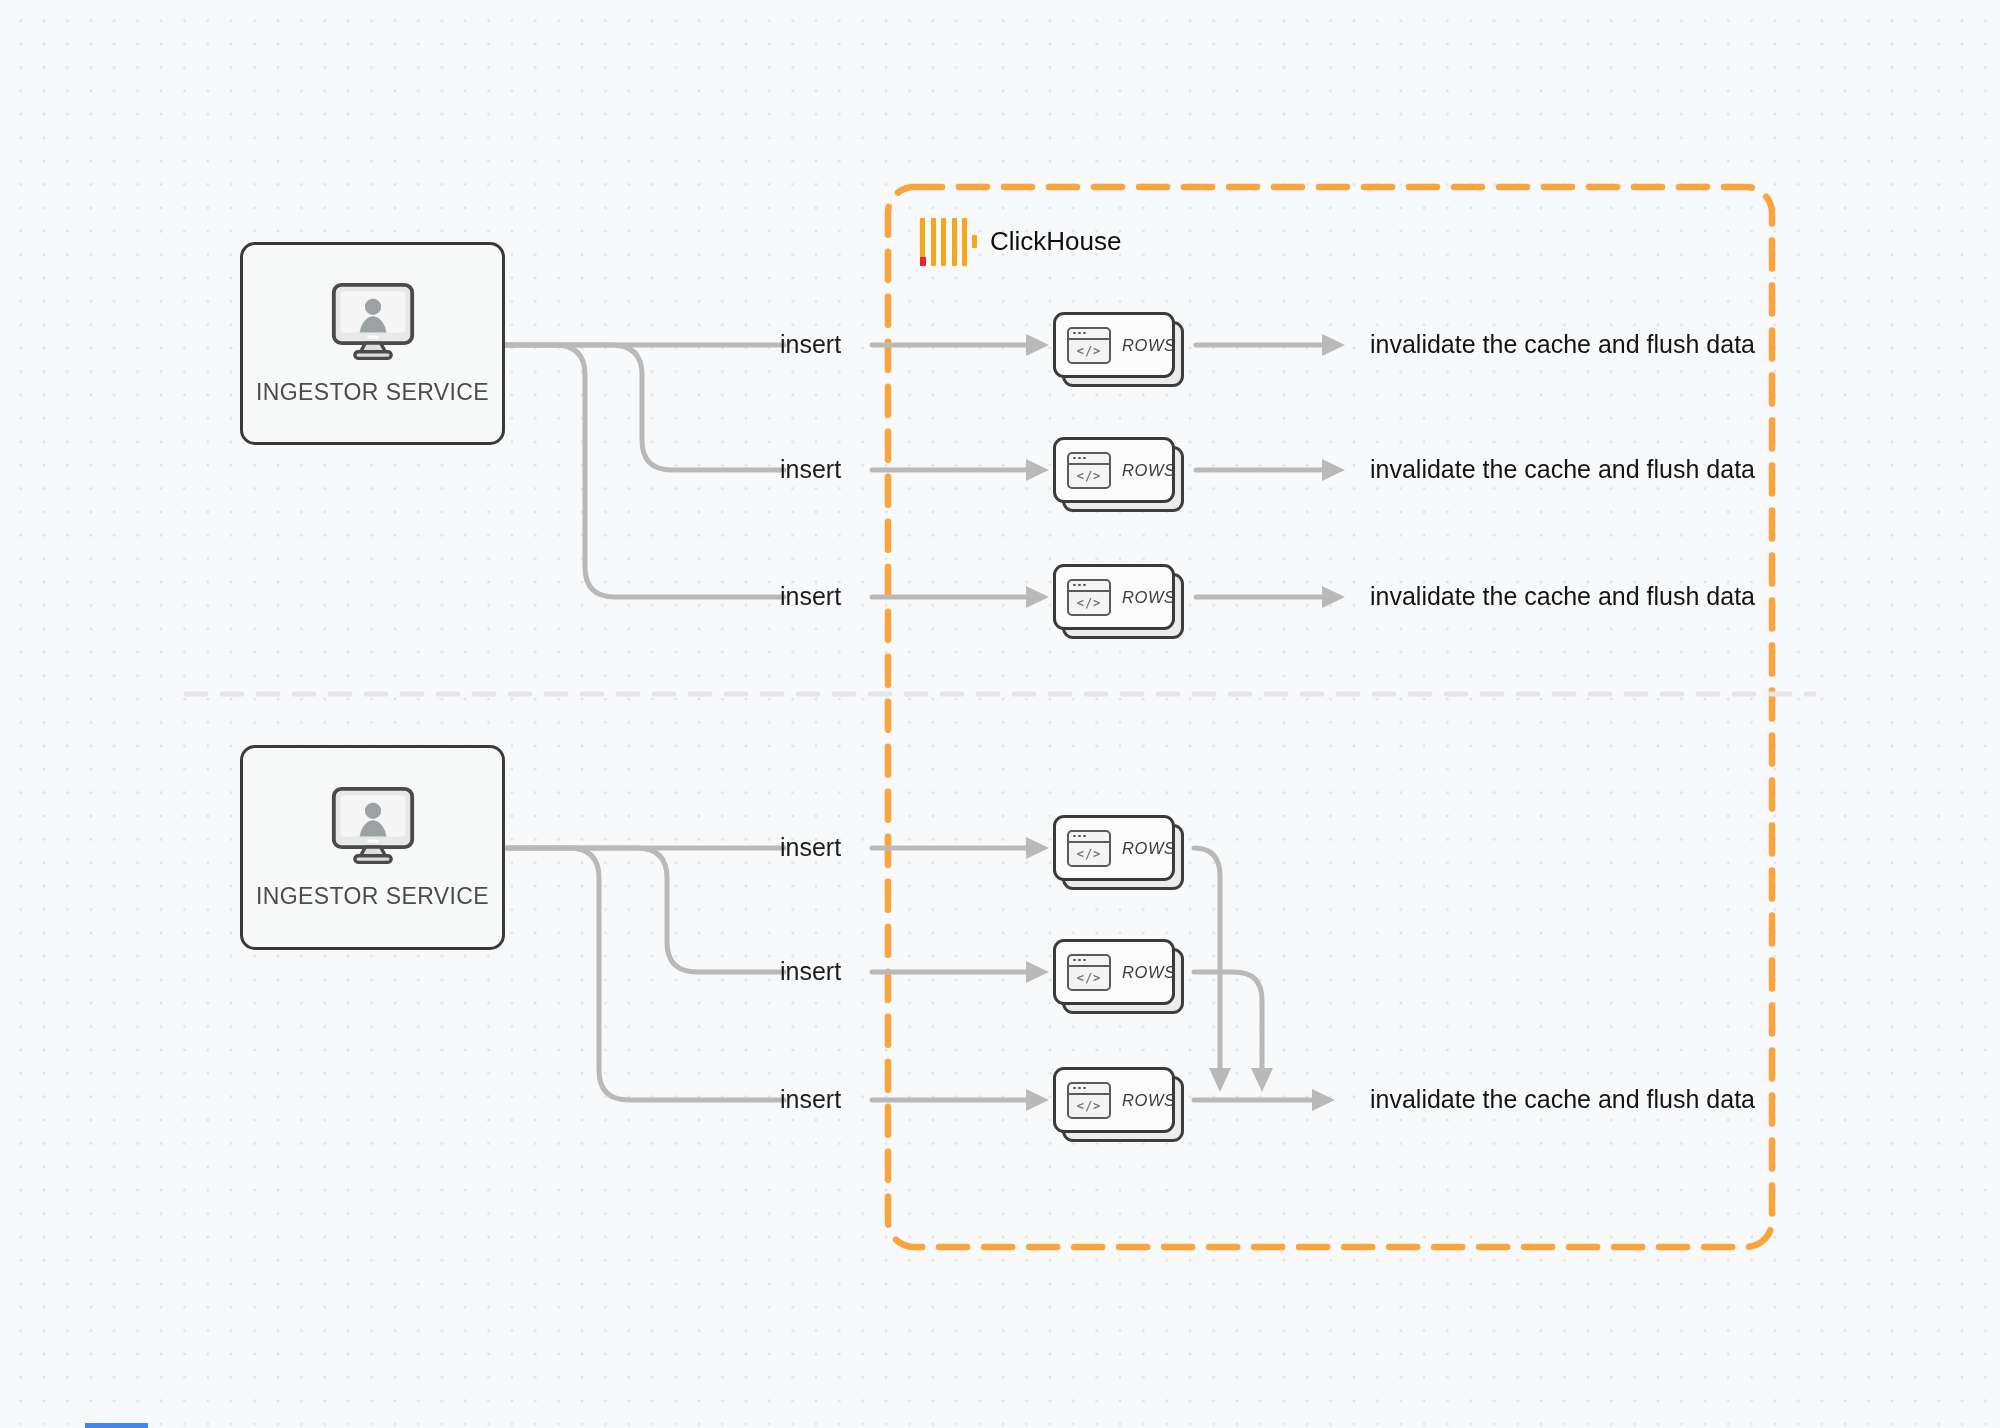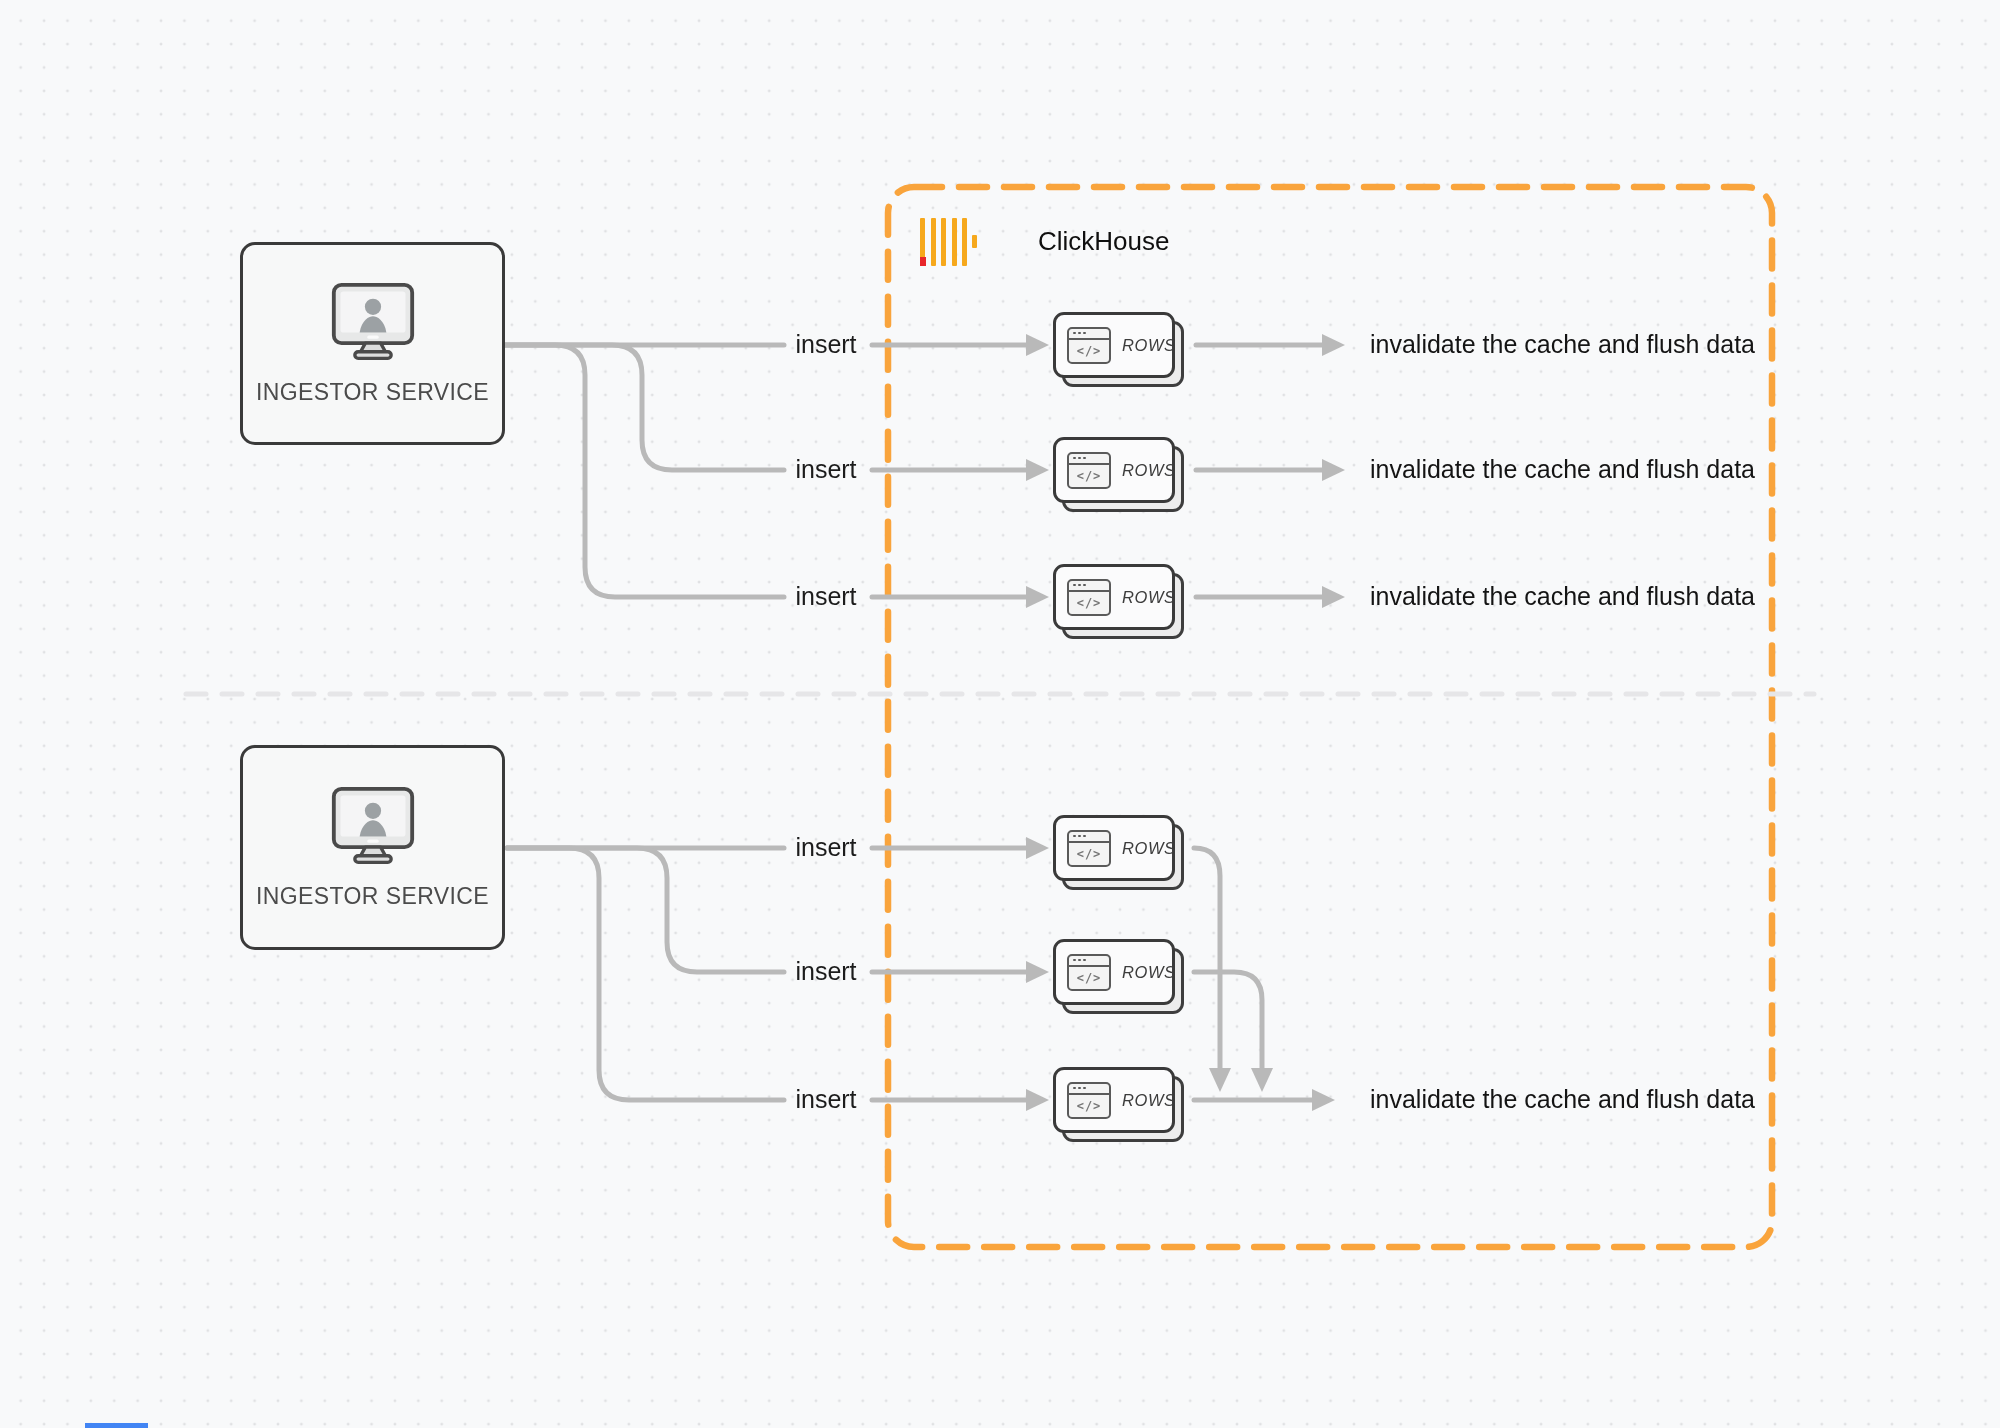--- a/index.html
+++ b/index.html
@@ -54,38 +54,38 @@
   .win-code{
     flex:1;display:flex;align-items:center;justify-content:center;
     font-family:"DejaVu Sans Mono",monospace;font-size:12px;font-weight:700;
     color:#767676;letter-spacing:1px;
   }
   .node-label{
     font-style:italic;font-size:16.5px;color:#3C3C3C;letter-spacing:0.6px;white-space:nowrap;
   }
 
   .insert-label{
-    position:absolute;left:780px;width:92px;text-align:center;
+    position:absolute;left:780px;width:92px;text-align:left;
     font-size:25px;color:#1C1C1C;
   }
   .result-label{
     position:absolute;left:1362px;font-size:25px;color:#141414;white-space:nowrap;margin-left:8px;
   }
 
   
   .ch-logo{position:absolute;left:920px;top:218px;width:60px;height:48px;}
   .ch-logo .bar{position:absolute;top:0;width:5px;height:48px;background:#F6A81C;border-radius:1px;}
   .ch-logo .bar.b1{left:0;}
   .ch-logo .bar.b2{left:10.5px;}
   .ch-logo .bar.b3{left:21px;}
   .ch-logo .bar.b4{left:31.5px;}
   .ch-logo .bar.b5{left:42px;}
   .ch-logo .stub{position:absolute;left:52px;top:17px;width:5px;height:13px;background:#F6A81C;border-radius:1px;}
   .ch-logo .red{position:absolute;left:-0.5px;top:39px;width:6.5px;height:9px;background:#E8262A;}
-  .ch-title{position:absolute;left:990px;top:226px;font-size:26px;font-weight:500;color:#0F0F0F;margin-left:48px;}
+  .ch-title{position:absolute;left:990px;top:226px;font-size:26px;font-weight:500;color:#0F0F0F;}
 
   .fragment{position:absolute;left:85px;top:1423px;width:63px;height:5px;background:#4285F4;}
 </style>
 </head>
 <body>
 
 <div class="canvas">
 
   <svg class="layer" width="2000" height="1428" viewBox="0 0 2000 1428">
 

